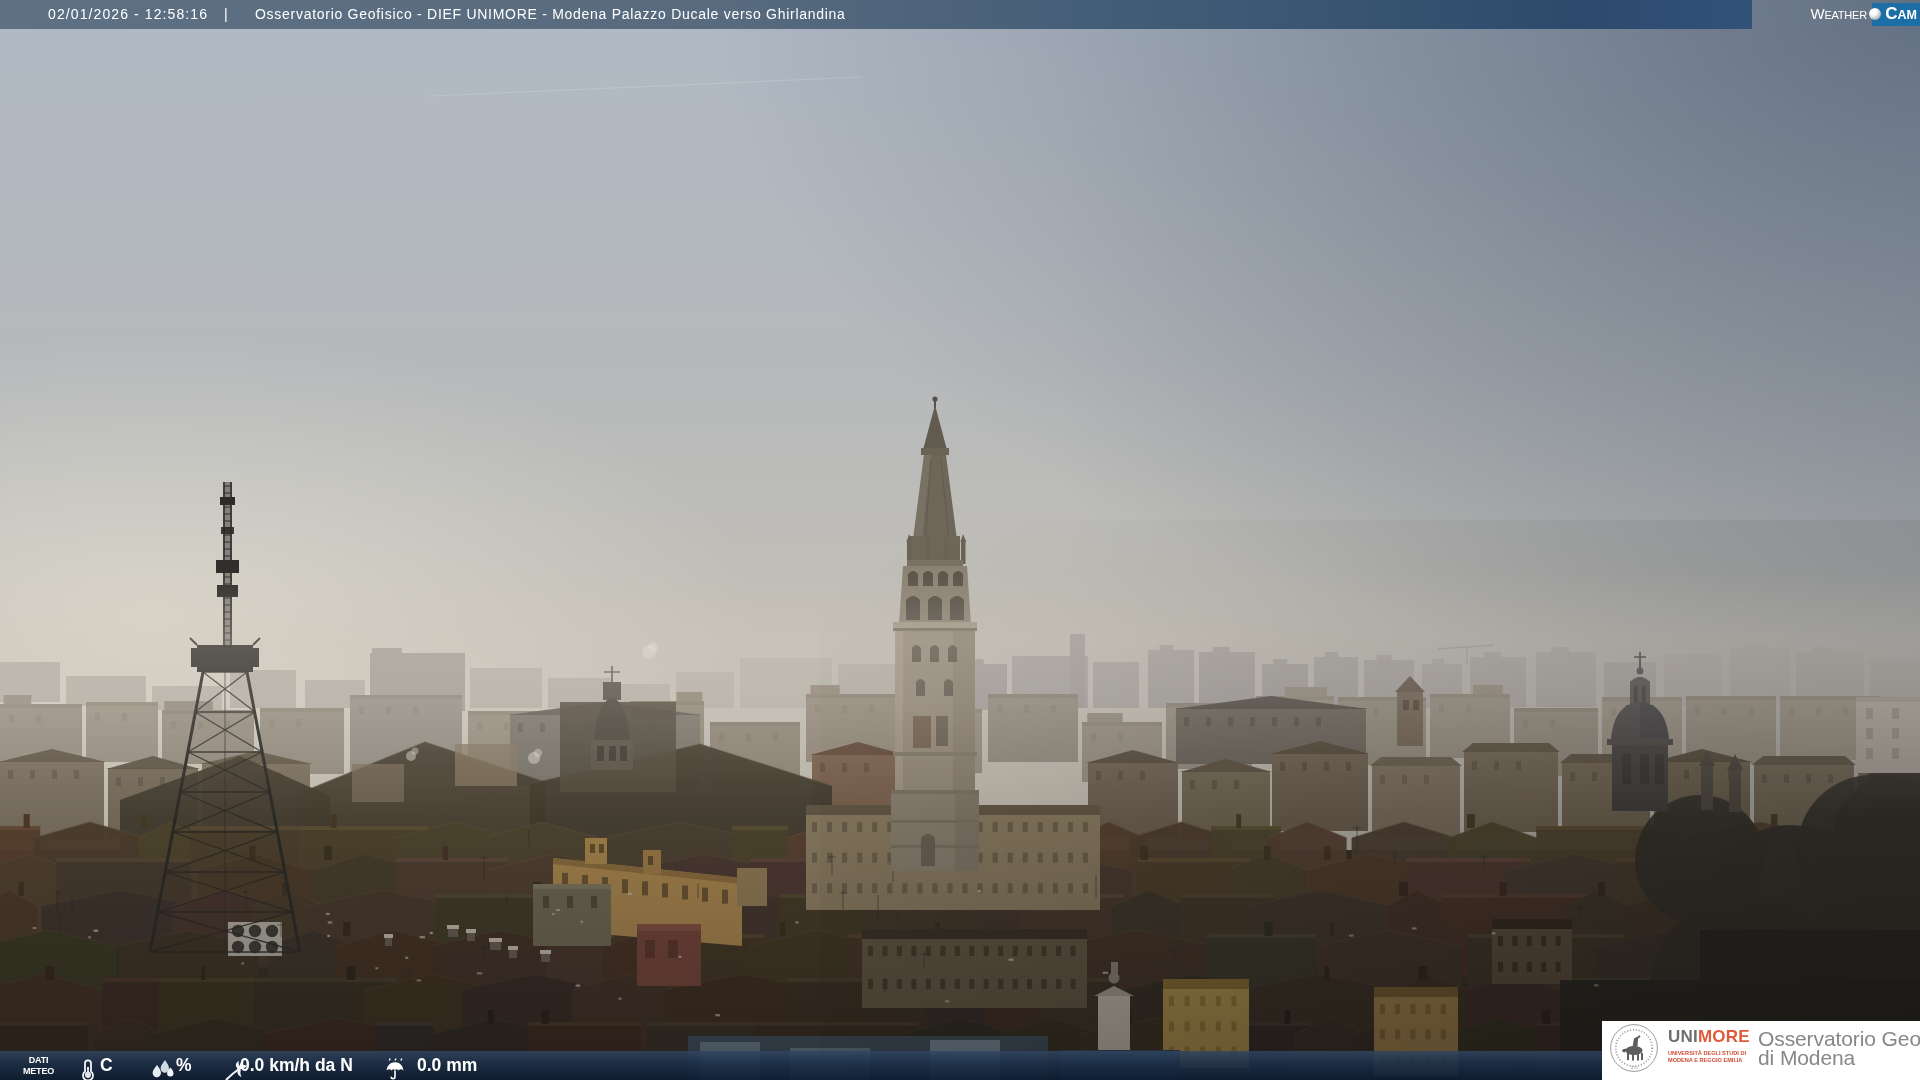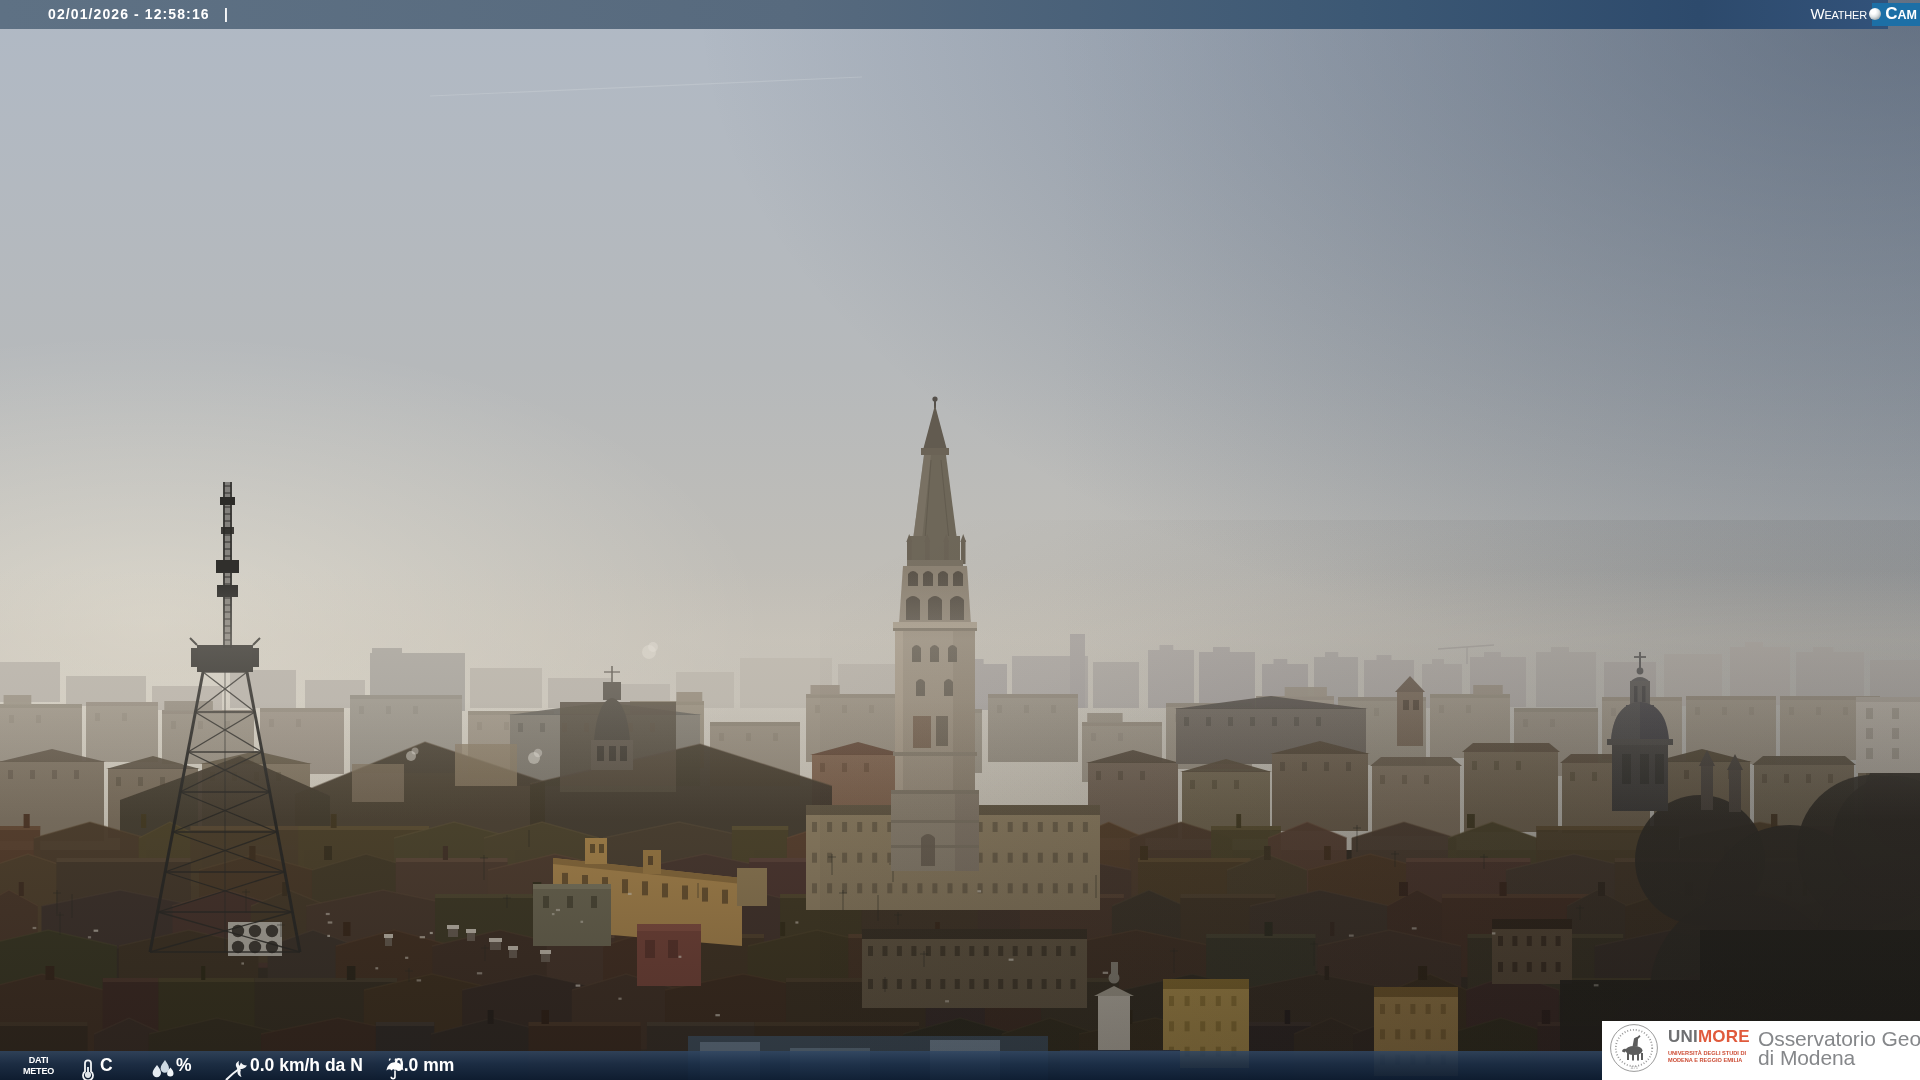--- a/index.html
+++ b/index.html
@@ -3,23 +3,23 @@
 html,body{margin:0;padding:0;background:#000;}
 #stage{position:relative;width:1920px;height:1080px;overflow:hidden;
  font-family:"Liberation Sans",sans-serif;
  background:
   radial-gradient(900px 430px at 8% 58%, rgba(255,249,232,0.40), rgba(255,249,232,0) 68%),
   radial-gradient(1700px 950px at 100% 0%, rgba(50,66,88,0.52), rgba(50,66,88,0) 72%),
   linear-gradient(90deg, rgba(90,105,125,0) 55%, rgba(80,95,115,0.24) 100%),
   linear-gradient(180deg, #b0b9c5 0%, #b6b9bb 34%, #c1beb7 55%, #cbc5b9 74%, #c6c0b4 100%);
 }
 #city{position:absolute;left:0;top:0;}
-.topbar{position:absolute;left:0;top:0;width:1888px;height:29px;
+.topbar{position:absolute;left:0;top:0;width:1752px;height:29px;
  background:linear-gradient(90deg,#5e7184 0%,#576a7e 42%,#3c5874 72%,#2d4a6c 90%,#32527a 100%);
- color:#fff;font-size:14px;font-weight:bold;line-height:29px;white-space:nowrap;}
+ color:#fff;font-size:14px;font-weight:normal;line-height:29px;white-space:nowrap;}
 .topbar .dt{position:absolute;left:48px;letter-spacing:1.1px;}
 .topbar .sep{position:absolute;left:224px;}
 .topbar .ti{position:absolute;left:255px;letter-spacing:0.72px;}
 .wcam{position:absolute;top:0;right:0;height:29px;}
 .wcam .blue{position:absolute;right:0;top:3px;width:48px;height:23px;background:#1c6fa6;}
 .wcam .wtxt{position:absolute;right:53px;top:0;line-height:27px;color:#fff;font-weight:normal;letter-spacing:-0.2px;}
 .wcam .ctxt{position:absolute;right:3px;top:0;line-height:27px;color:#fff;font-weight:bold;text-align:right;}
 .lens{position:absolute;right:39px;top:8px;width:12px;height:12px;border-radius:50%;
  background:radial-gradient(circle at 36% 30%, #ffffff 22%, #dde2e4 48%, #a9b1b5 72%, #8c9499 100%);}
 .botbar{position:absolute;left:0;top:1051px;width:1920px;height:29px;
@@ -1031,20 +1031,21 @@
 <path d="M921,866 L921,838 Q928,830 935,838 L935,866 Z" fill="#695f52" opacity="0.85"></path>
 <path d="M430,96 C560,89 710,83 862,77" fill="none" stroke="#e4e6e8" stroke-width="1.2" opacity="0.22"></path>
 <rect x="0" y="570" width="1920" height="250" fill="url(#hazeband)"></rect>
 <rect x="0" y="700" width="1920" height="380" fill="url(#fadedark)"></rect>
 <rect x="820" y="520" width="1100" height="560" fill="url(#darkright)"></rect>
 </svg>
 
 <div class="topbar">
  <span class="dt">02/01/2026 - 12:58:16</span>
  <span class="sep">|</span>
+ <span class="ti">Osservatorio Geofisico - DIEF UNIMORE - Modena Palazzo Ducale verso Ghirlandina</span>
 </div>
 <div class="wcam">
  <span class="wtxt"><span style="font-size:15px">W</span><span style="font-size:11px">EATHER</span></span>
  <div class="blue"></div>
  <div class="lens"></div>
  <span class="ctxt"><span style="font-size:17px">C</span><span style="font-size:12.5px">AM</span></span>
 </div>
 
 <div class="botbar">
  <div class="dm">DATI<br>METEO</div>
@@ -1060,27 +1061,27 @@
    <path d="M21.5,9.5 C23,11.5 24.5,13 24.5,15.2 a3.2,3.2 0 1 1 -6.4,0 C18.1,13 19.8,11.5 21.5,9.5 Z" fill="#f1f5f8"></path>
  </svg>
  <span class="bitem" style="left:176px">%</span>
  <svg class="bitem" style="left:224px;top:4px" width="24" height="23" viewBox="0 0 24 23">
    <path d="M2,22 C8,16 12,13 15,11" stroke="#f2f4f6" stroke-width="2.1" fill="none"></path>
    <path d="M14,11 C11,8 11,5 15,3 C14,6 15,8 17,9 Z" fill="#f2f4f6"></path>
    <path d="M14,11 C18,11.5 21,10.5 23,7.5 C20,7.5 18,6.5 17,4.5 Z" fill="#f2f4f6"></path>
    <path d="M13.5,11.5 C13,15.5 14,17.5 17.5,19 C16,16 16.2,13.5 17,11.8 Z" fill="#f2f4f6"></path>
    <circle cx="15" cy="10.5" r="1.8" fill="#f2f4f6"></circle>
  </svg>
- <span class="bitem" style="left:250px">0.0 km/h da N</span>
+ <span class="bitem" style="left:240px">0.0 km/h da N</span>
  <svg class="bitem" style="left:385px;top:4px" width="20" height="23" viewBox="0 0 19 22">
    <path d="M9.5,4 C4,4 1.5,9 1.5,12 C3,10.5 5,10.5 6.3,12 C7.4,10.5 8.6,10.5 9.5,12 C10.4,10.5 11.6,10.5 12.7,12 C14,10.5 16,10.5 17.5,12 C17.5,9 15,4 9.5,4 Z" fill="#fff"></path>
    <path d="M9.5,12 L9.5,18 a1.8,1.8 0 0 1 -3.6,0" stroke="#fff" stroke-width="1.5" fill="none"></path>
    <path d="M4,2.5 L5,0.5 M9.5,2.5 L10.5,0.5 M15,2.5 L16,0.5" stroke="#fff" stroke-width="1.3"></path>
  </svg>
- <span class="bitem" style="left:394px">0.0 mm</span>
+ <span class="bitem" style="left:417px">0.0 mm</span>
 </div>
 
 <div class="unibox">
 
 <svg class="seal" width="50" height="50" viewBox="0 0 50 50">
  <circle cx="25" cy="25" r="24" fill="#fff"></circle>
  <circle cx="25" cy="25" r="23.4" fill="none" stroke="#8e8e8e" stroke-width="0.9"></circle>
  <circle cx="25" cy="25" r="18.2" fill="none" stroke="#9a9a9a" stroke-width="1.8" stroke-dasharray="1.0,1.9"></circle>
  <g fill="#5d5d5d">
   <ellipse cx="25" cy="27.5" rx="8.5" ry="4.6"></ellipse>

